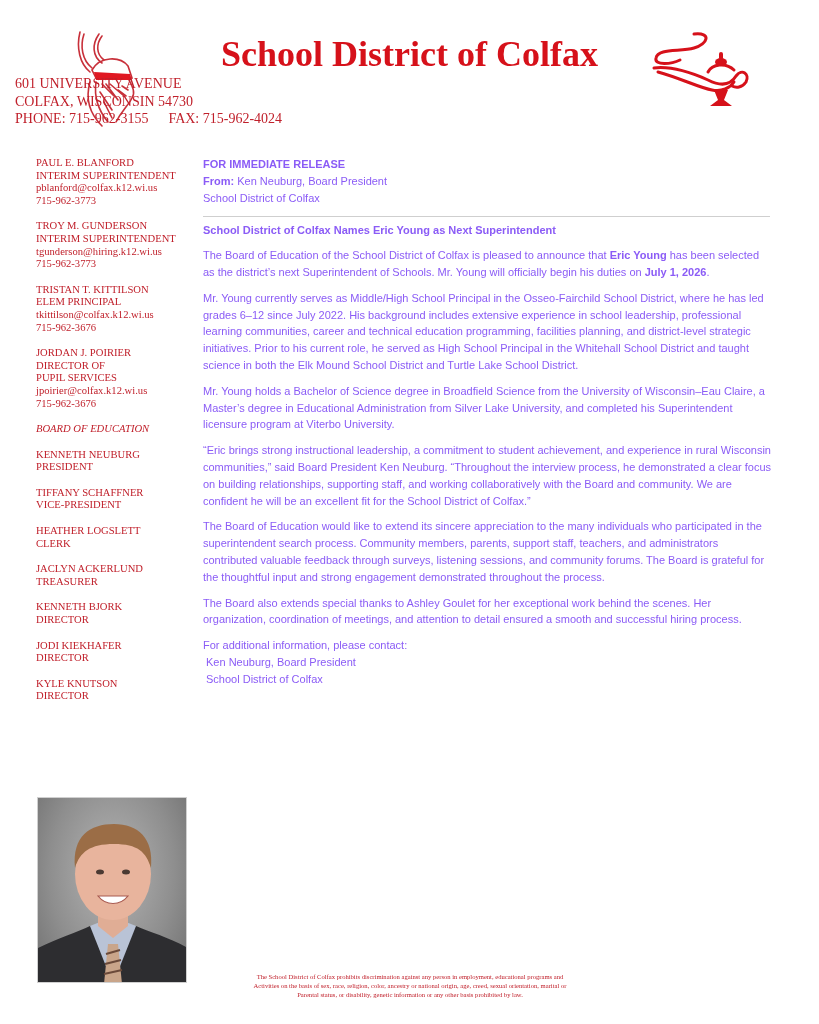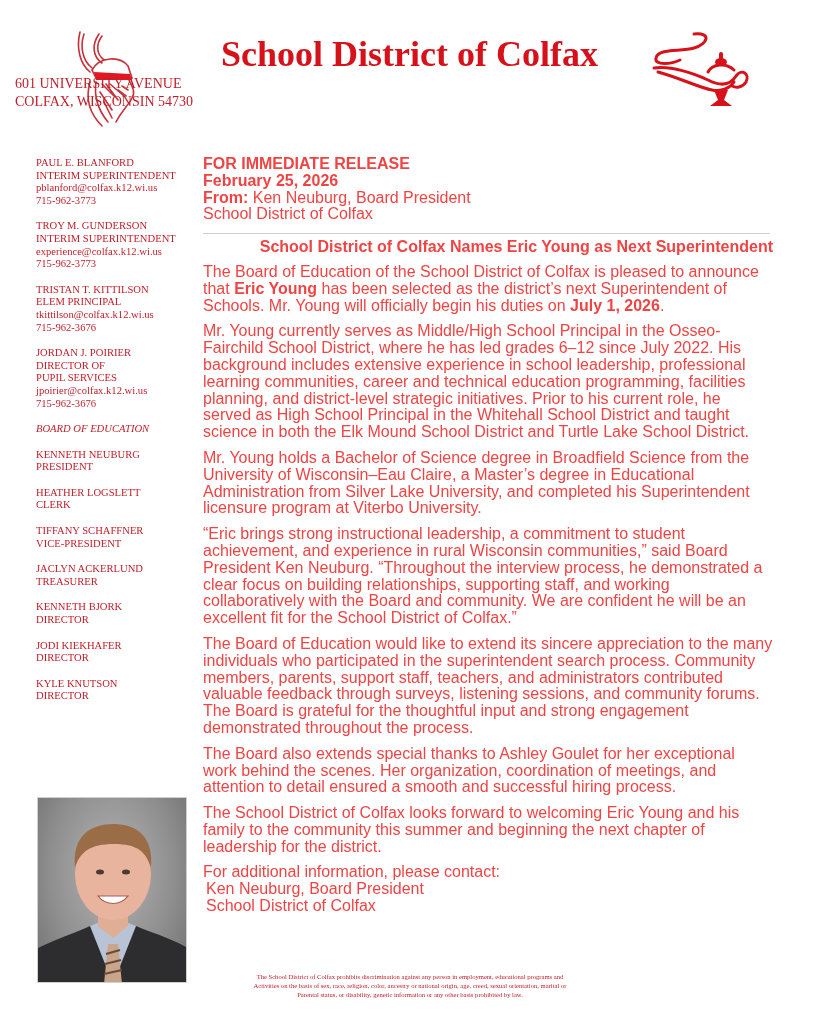--- a/index.html
+++ b/index.html
@@ -39,26 +39,26 @@
 
     .photo {
       position: absolute; left: 37px; top: 797px; width: 150px; height: 186px;
       border: 1px solid #d0d0d0; overflow: hidden;
       background: radial-gradient(ellipse at 50% 40%, #b5b5b5 0%, #8e8e8e 60%, #6e6e6e 100%);
     }
 
     
     .main {
       position: absolute; left: 203px; top: 156px; width: 570px;
-      font-size: 16px; line-height: 16.8px; color: #ef4444;
+      font-size: 11px; line-height: 16.8px; color: #8b5cf6;
     }
     .rel-head { font-weight: bold; }
     .rel-normal { font-weight: normal; }
     .divider { height: 1px; background: #cfcfcf; margin: 10px 0 5px 0; width: 567px; }
-    .headline { font-weight: bold; margin-bottom: 8px; text-align: right; }
+    .headline { font-weight: bold; margin-bottom: 8px; }
     .para { margin-bottom: 9px; }
     .para b { font-weight: bold; }
     .contact { }
     .contact .ind { padding-left: 3px; }
 
     .footer-note {
       position: absolute; left: 190px; top: 972px; width: 440px; text-align: center;
       font-family: "Liberation Serif", serif; font-size: 6.6px; line-height: 9px; color: #c0202b;
     }
   </style>
@@ -80,20 +80,23 @@
         <path d="M36 58 L48 70 M40 58 L52 74 M44 58 L58 70 M34 66 L46 84 M38 76 L46 92"></path>
         <path d="M56 60 L62 64 M52 64 L60 70"></path>
       </g>
       <path d="M28 46 L64 48 L66 54 L30 54 Z" fill="#e01822"></path>
     </svg>
   </div>
 
   <div class="lh-title">School District of Colfax</div>
   <div class="lh-line addr1">601 UNIVERSITY AVENUE</div>
   <div class="lh-line addr2">COLFAX, WISCONSIN 54730</div>
+  <div class="lh-line phone">
+    <span>PHONE: 715-962-3155</span><span class="gap"></span><span>FAX: 715-962-4024</span>
+  </div>
 
   <div class="logo-lamp">
     <svg width="108" height="84" viewBox="0 0 108 84">
       <g fill="none" stroke="#d6111a" stroke-width="3" stroke-linecap="round">
         <path d="M44 4 C62 2 58 14 44 18 C30 22 8 18 6 28 C4 36 22 34 30 30"></path>
         <path d="M4 38 C20 36 40 42 58 50 C70 56 80 56 86 46 C92 38 100 44 96 52 C92 58 86 58 82 56"></path>
         <path d="M8 42 C30 48 50 58 62 60 C72 62 80 58 84 52"></path>
         <path d="M58 42 C62 34 76 32 84 40"></path>
       </g>
       <ellipse cx="71" cy="32" rx="6" ry="4" fill="#d6111a"></ellipse>
@@ -106,21 +109,21 @@
 <div class="sidebar">
   <div class="sb-block">
     <div class="nm">PAUL E. BLANFORD</div>
     <div class="rl">INTERIM SUPERINTENDENT</div>
     <div class="em">pblanford@colfax.k12.wi.us</div>
     <div class="ph">715-962-3773</div>
   </div>
   <div class="sb-block">
     <div class="nm">TROY M. GUNDERSON</div>
     <div class="rl">INTERIM SUPERINTENDENT</div>
-    <div class="em">experience@colfax.k12.wi.us</div>
+    <div class="em">tgunderson@hiring.k12.wi.us</div>
     <div class="ph">715-962-3773</div>
   </div>
   <div class="sb-block">
     <div class="nm">TRISTAN T. KITTILSON</div>
     <div class="rl">ELEM PRINCIPAL</div>
     <div class="em">tkittilson@colfax.k12.wi.us</div>
     <div class="ph">715-962-3676</div>
   </div>
   <div class="sb-block">
     <div class="nm">JORDAN J. POIRIER</div>
@@ -130,28 +133,28 @@
     <div class="ph">715-962-3676</div>
   </div>
 
   <div class="sb-heading">BOARD OF EDUCATION</div>
 
   <div class="sb-block">
     <div class="nm">KENNETH NEUBURG</div>
     <div class="rl">PRESIDENT</div>
   </div>
   <div class="sb-block">
+    <div class="nm">TIFFANY SCHAFFNER</div>
+    <div class="rl">VICE-PRESIDENT</div>
+  </div>
+  <div class="sb-block">
     <div class="nm">HEATHER LOGSLETT</div>
     <div class="rl">CLERK</div>
   </div>
   <div class="sb-block">
-    <div class="nm">TIFFANY SCHAFFNER</div>
-    <div class="rl">VICE-PRESIDENT</div>
-  </div>
-  <div class="sb-block">
     <div class="nm">JACLYN ACKERLUND</div>
     <div class="rl">TREASURER</div>
   </div>
   <div class="sb-block">
     <div class="nm">KENNETH BJORK</div>
     <div class="rl">DIRECTOR</div>
   </div>
   <div class="sb-block">
     <div class="nm">JODI KIEKHAFER</div>
     <div class="rl">DIRECTOR</div>
@@ -180,36 +183,34 @@
 
     <ellipse cx="62" cy="74" rx="4" ry="2.5" fill="#4b3a33"></ellipse>
     <ellipse cx="88" cy="74" rx="4" ry="2.5" fill="#4b3a33"></ellipse>
 
     <path d="M60 98 C68 108 82 108 90 98 Z" fill="#ffffff" stroke="#a85a50" stroke-width="1.2"></path>
   </svg>
 </div>
 
 <div class="main">
   <div class="rel-head">FOR IMMEDIATE RELEASE</div>
-  <div class="rel-head">February 25, 2026</div>
   <div><span class="rel-head">From:</span><span class="rel-normal"> Ken Neuburg, Board President</span></div>
   <div>School District of Colfax</div>
 
   <div class="divider"></div>
 
   <div class="headline">School District of Colfax Names Eric Young as Next Superintendent</div>
 
   <p class="para"><span>The Board of Education of the School District of Colfax is pleased to announce that </span><b>Eric Young</b><span> has been selected as the district’s next Superintendent of Schools. Mr. Young will officially begin his duties on </span><b>July 1, 2026</b><span>.</span></p>
 
   <p class="para">Mr. Young currently serves as Middle/High School Principal in the Osseo-Fairchild School District, where he has led grades 6–12 since July 2022. His background includes extensive experience in school leadership, professional learning communities, career and technical education programming, facilities planning, and district-level strategic initiatives. Prior to his current role, he served as High School Principal in the Whitehall School District and taught science in both the Elk Mound School District and Turtle Lake School District.</p>
   <p class="para">Mr. Young holds a Bachelor of Science degree in Broadfield Science from the University of Wisconsin–Eau Claire, a Master’s degree in Educational Administration from Silver Lake University, and completed his Superintendent licensure program at Viterbo University.</p>
   <p class="para">“Eric brings strong instructional leadership, a commitment to student achievement, and experience in rural Wisconsin communities,” said Board President Ken Neuburg. “Throughout the interview process, he demonstrated a clear focus on building relationships, supporting staff, and working collaboratively with the Board and community. We are confident he will be an excellent fit for the School District of Colfax.”</p>
   <p class="para">The Board of Education would like to extend its sincere appreciation to the many individuals who participated in the superintendent search process. Community members, parents, support staff, teachers, and administrators contributed valuable feedback through surveys, listening sessions, and community forums. The Board is grateful for the thoughtful input and strong engagement demonstrated throughout the process.</p>
   <p class="para">The Board also extends special thanks to Ashley Goulet for her exceptional work behind the scenes. Her organization, coordination of meetings, and attention to detail ensured a smooth and successful hiring process.</p>
-  <p class="para">The School District of Colfax looks forward to welcoming Eric Young and his family to the community this summer and beginning the next chapter of leadership for the district.</p>
 
   <div class="contact">
     <div>For additional information, please contact:</div>
     <div class="ind">Ken Neuburg, Board President</div>
     <div class="ind">School District of Colfax</div>
   </div>
 </div>
 
 <div class="footer-note">
   <div>The School District of Colfax prohibits discrimination against any person in employment, educational programs and</div>

